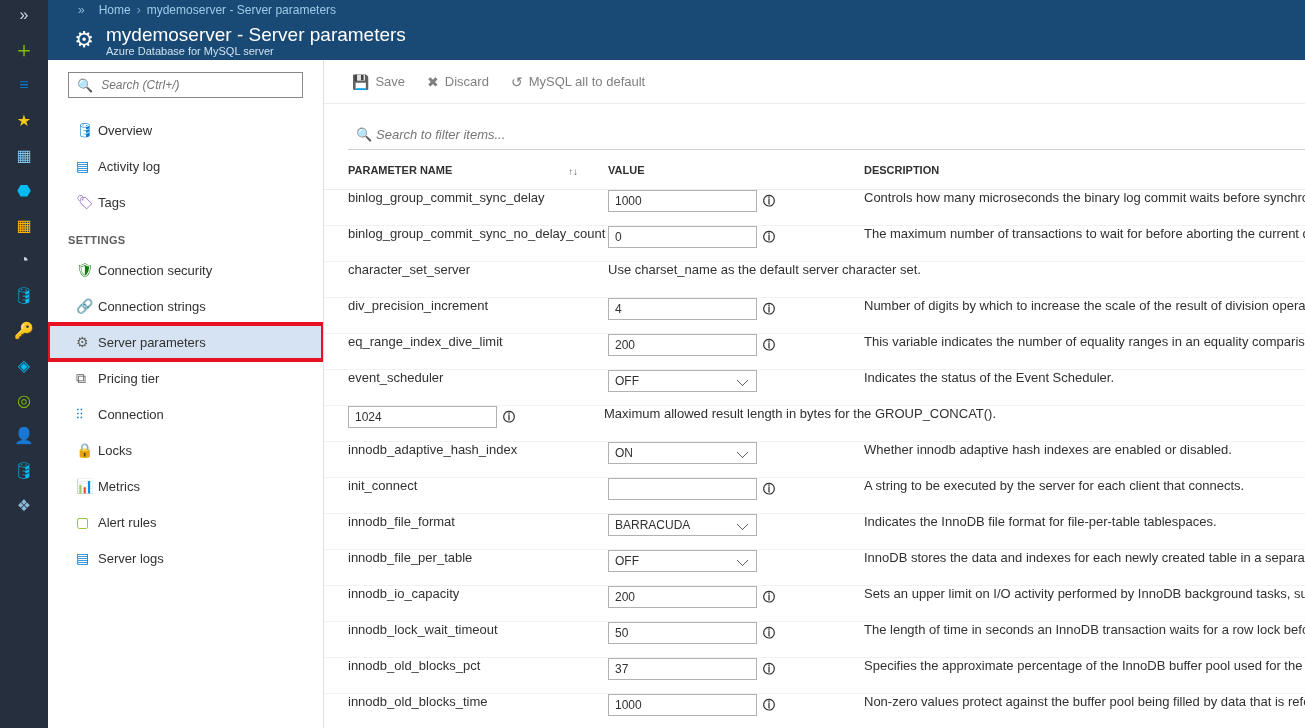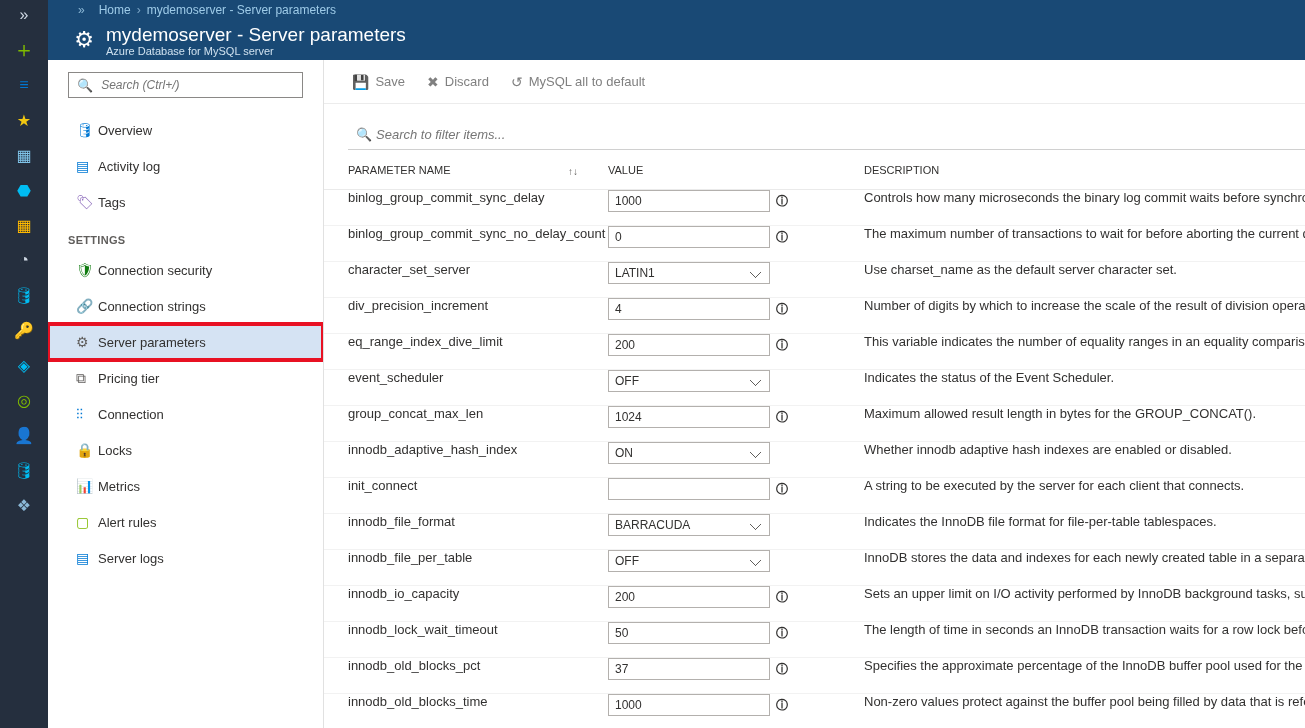--- a/index.html
+++ b/index.html
@@ -150,39 +150,39 @@
   display:flex;align-items:center;height:30px;
   padding-left:6px;
 }
 .filter-box .sicon{width:22px;color:#605e5c;font-size:13px;padding-left:2px;}
 .filter-box input{border:none;outline:none;flex:1;font-style:italic;color:#808080;font-size:13px;}
 
 .grid-head{
   display:flex;align-items:center;
   height:40px;
   padding-left:24px;
-  font-size:11px;font-weight:400;color:#323130;
+  font-size:11px;font-weight:700;color:#323130;
   border-bottom:1px solid #eaeaea;
 }
 .col-name{width:260px;position:relative;}
 .col-name .sort{position:absolute;right:30px;top:2px;color:#605e5c;font-size:10px;}
 .col-value{width:256px;}
 .col-desc{flex:1;}
 
 .rows{flex:1;overflow-y:auto;}
 .row{
   display:flex;align-items:flex-start;height:36px;
   border-bottom:1px solid #f2f2f2;
   padding-left:24px;
 }
 .row .pname{width:260px;font-size:13px;color:#323130;}
 .row .pval{width:256px;display:flex;align-items:center;gap:6px;}
 .row .pdesc{flex:1;font-size:13px;color:#323130;white-space:nowrap;overflow:hidden;}
 .val-input, .val-select{
-  width:162px;height:22px;border:1px solid #b3b0ad;
+  width:149px;height:22px;border:1px solid #b3b0ad;
   padding:0 6px;font-size:12px;color:#323130;background:#fff;
 }
 .val-select{
   appearance:none;-webkit-appearance:none;
   padding-right:22px;
   background:
     linear-gradient(45deg,transparent 48%,#605e5c 48% 56%,transparent 56%) calc(100% - 13px) 9px /6px 6px no-repeat,
     linear-gradient(-45deg,transparent 48%,#605e5c 48% 56%,transparent 56%) calc(100% - 8px) 9px /6px 6px no-repeat,
     #fff;
 }
@@ -334,24 +334,20 @@
         <div class="row">
           <div class="pname">binlog_group_commit_sync_no_delay_count</div>
           <div class="pval">
             <input class="val-input" value="0" style="">
             <span class="info-dot"></span>
           </div>
           <div class="pdesc">The maximum number of transactions to wait for before aborting the current dela</div>
         </div>
         <div class="row">
           <div class="pname">character_set_server</div>
-          <div class="pval">
-            <select class="val-select"><option>LATIN1</option></select>
-            <span class="info-dot" style="visibility: hidden;"></span>
-          </div>
           <div class="pdesc">Use charset_name as the default server character set.</div>
         </div>
         <div class="row">
           <div class="pname">div_precision_increment</div>
           <div class="pval">
             <input class="val-input" value="4" style="">
             <span class="info-dot"></span>
           </div>
           <div class="pdesc">Number of digits by which to increase the scale of the result of division operations</div>
         </div>
@@ -365,21 +361,20 @@
         </div>
         <div class="row">
           <div class="pname">event_scheduler</div>
           <div class="pval">
             <select class="val-select"><option>OFF</option></select>
             <span class="info-dot" style="visibility: hidden;"></span>
           </div>
           <div class="pdesc">Indicates the status of the Event Scheduler.</div>
         </div>
         <div class="row">
-          <div class="pname">group_concat_max_len</div>
           <div class="pval">
             <input class="val-input" value="1024" style="">
             <span class="info-dot"></span>
           </div>
           <div class="pdesc">Maximum allowed result length in bytes for the GROUP_CONCAT().</div>
         </div>
         <div class="row">
           <div class="pname">innodb_adaptive_hash_index</div>
           <div class="pval">
             <select class="val-select"><option>ON</option></select>

